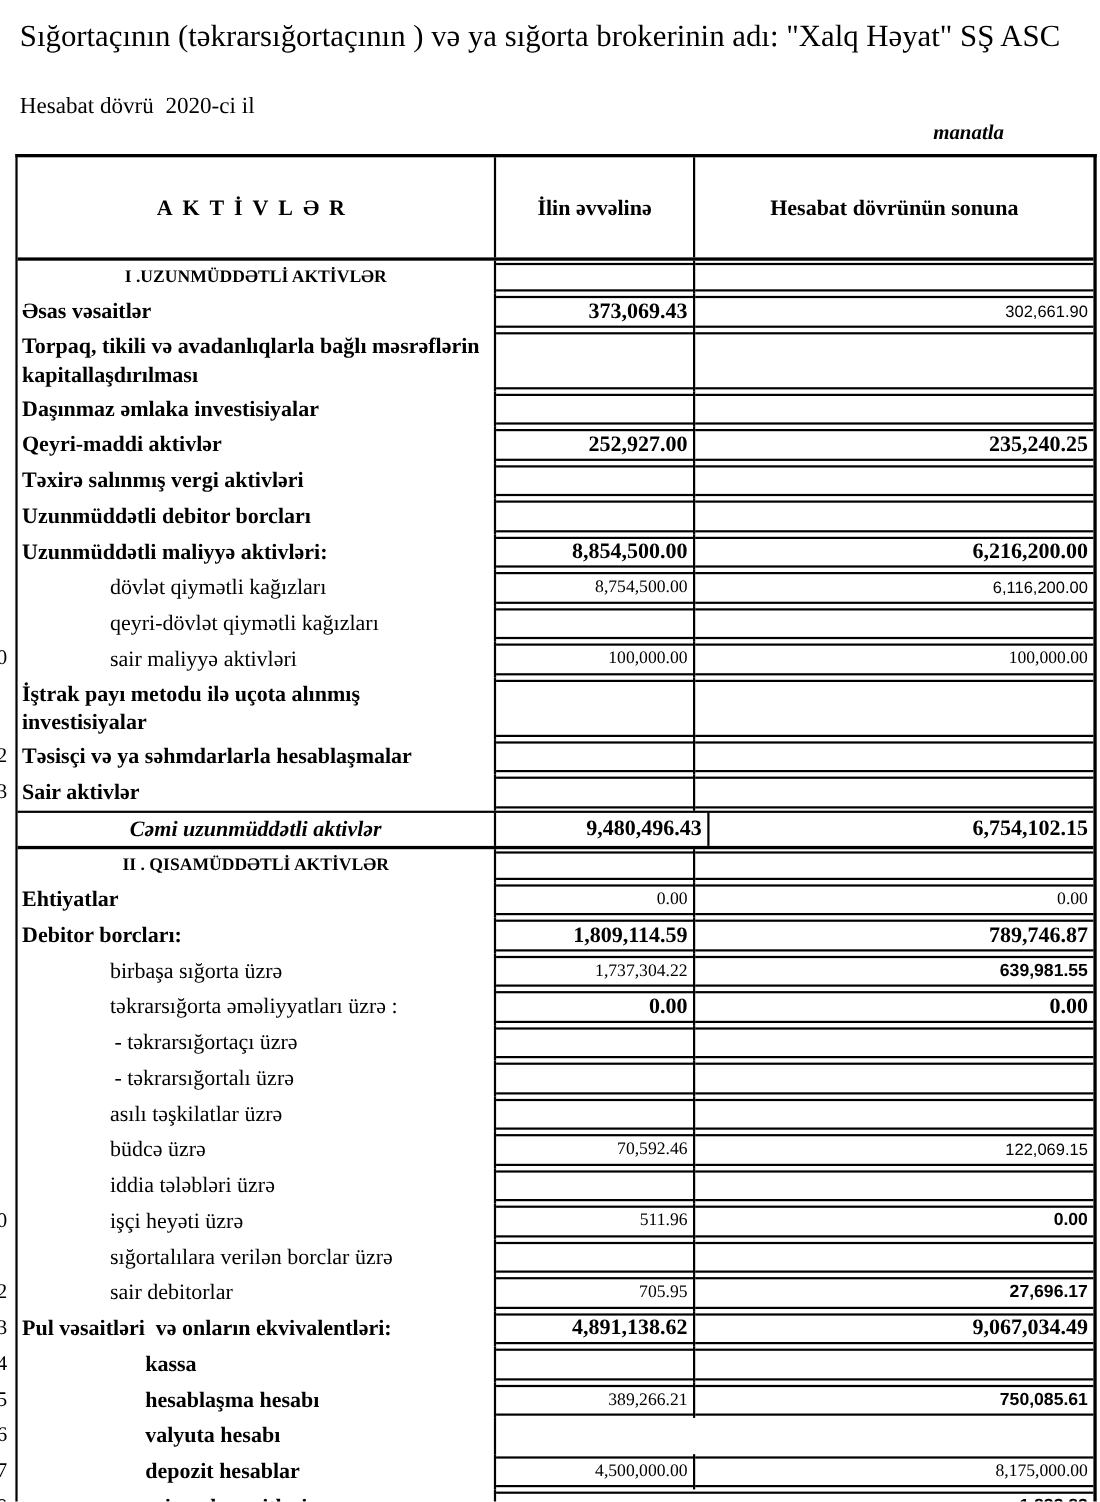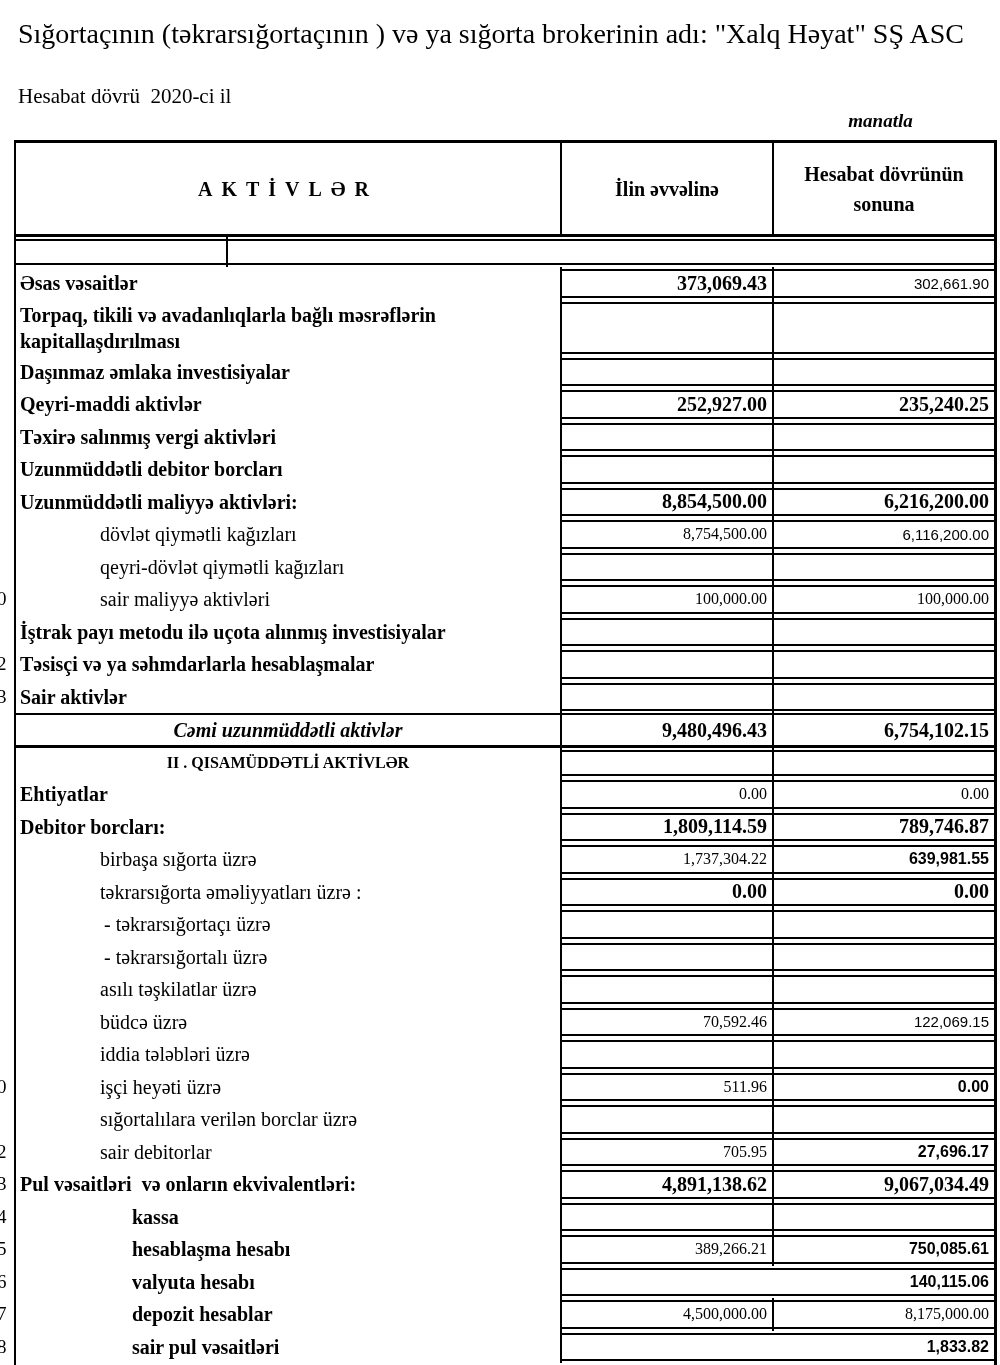--- a/index.html
+++ b/index.html
@@ -20,42 +20,42 @@
   .unit {
     position:absolute; left:768px; top:110px; width:225px;
     text-align:center; font-size:19px; font-weight:bold; font-style:italic;
   }
   .tbl {
     position:absolute; left:14px; top:140px; width:983px; height:1300px;
     box-sizing:border-box;
     border-left:2px solid #000; border-right:3px solid #000; border-top:3px solid #000;
   }
   .hdr { display:flex; height:94px; border-bottom:3px solid #000; box-sizing:border-box; }
-  .c-label { width:546px; border-right:2px solid #000; box-sizing:border-box; }
-  .c-v1   { width:212px; border-right:2px solid #000; box-sizing:border-box; }
+  .c-label { width:435px; border-right:2px solid #000; box-sizing:border-box; }
+  .c-v1   { width:181px; border-right:2px solid #000; box-sizing:border-box; }
   .c-v2   { flex:1; box-sizing:border-box;justify-content:center; }
   .hdr .cell {
     display:flex; align-items:center; justify-content:center;
     text-align:center; font-weight:bold; font-size:20px; line-height:1.5;
   }
   .hdr .c-label { letter-spacing:9px; }
   .hdr .c-v2 { padding:0 14px; }
 
   .row { display:flex; min-height:32.5px; position:relative; }
   .row .c-label {
     display:flex; align-items:center;
     padding:2px 4px; font-size:20px; font-weight:bold; line-height:26px;
   }
   .row .c-label span { white-space:pre-wrap; }
   .r-sub  .c-label { font-weight:normal; padding-left:84px; }
   .r-dash .c-label { font-weight:normal; padding-left:88px; }
   .r-sub2 .c-label { font-weight:bold; padding-left:116px; }
   .r-section { min-height:30px; }
   .r-section .c-label { justify-content:center; font-size:16px; padding-left:4px; }
-  .r-total { min-height:30px; border-top:2px solid #000; border-bottom:3px solid #000; box-sizing:border-box; }
+  .r-total { min-height:30px; border-top:2px solid #000; border-bottom:3px solid #000; box-sizing:border-box;gap:13px; }
   .r-total .c-label { justify-content:center; font-style:italic; font-size:20px; padding-left:4px; }
   .r-total .box { border:none; margin:0; }
 
   .vcell { display:flex; flex-direction:column; }
   .box {
     flex:1; margin:2px 0; box-sizing:border-box;
     border-top:2px solid #000; border-bottom:2px solid #000;
     display:flex; align-items:center; justify-content:flex-end;
     padding-right:5px;
   }
@@ -77,20 +77,23 @@
 <div class="unit">manatla</div>
 
 <div class="tbl">
   <div class="hdr">
     <div class="c-label cell">AKTİVLƏR</div>
     <div class="c-v1 cell">İlin əvvəlinə</div>
     <div class="c-v2 cell">Hesabat dövrünün sonuna</div>
   </div>
   <div>
       <div class="row r-section">
+        <div class="c-label">
+          <span>I .UZUNMÜDDƏTLİ AKTİVLƏR</span>
+        </div>
         <div class="c-v1 vcell">
           <div class="box"></div>
         </div>
         <div class="c-v2 vcell">
           <div class="box"></div>
         </div>
       </div>
       <div class="row r-item">
         <div class="c-label">
           <span>Əsas vəsaitlər</span>
@@ -486,25 +489,20 @@
         <div class="c-v2 vcell">
           <div class="box">
             <span class="n-sbb">750,085.61</span>
           </div>
         </div>
       </div>
       <div class="row r-sub2">
         <span class="rownum">6</span>
         <div class="c-label">
           <span>valyuta hesabı</span>
-        </div>
-        <div class="c-v2 vcell">
-          <div class="box">
-            <span class="n-sbb">140,115.06</span>
-          </div>
         </div>
       </div>
       <div class="row r-sub2">
         <span class="rownum">7</span>
         <div class="c-label">
           <span>depozit hesablar</span>
         </div>
         <div class="c-v1 vcell">
           <div class="box">
             <span class="n-s">4,500,000.00</span>

